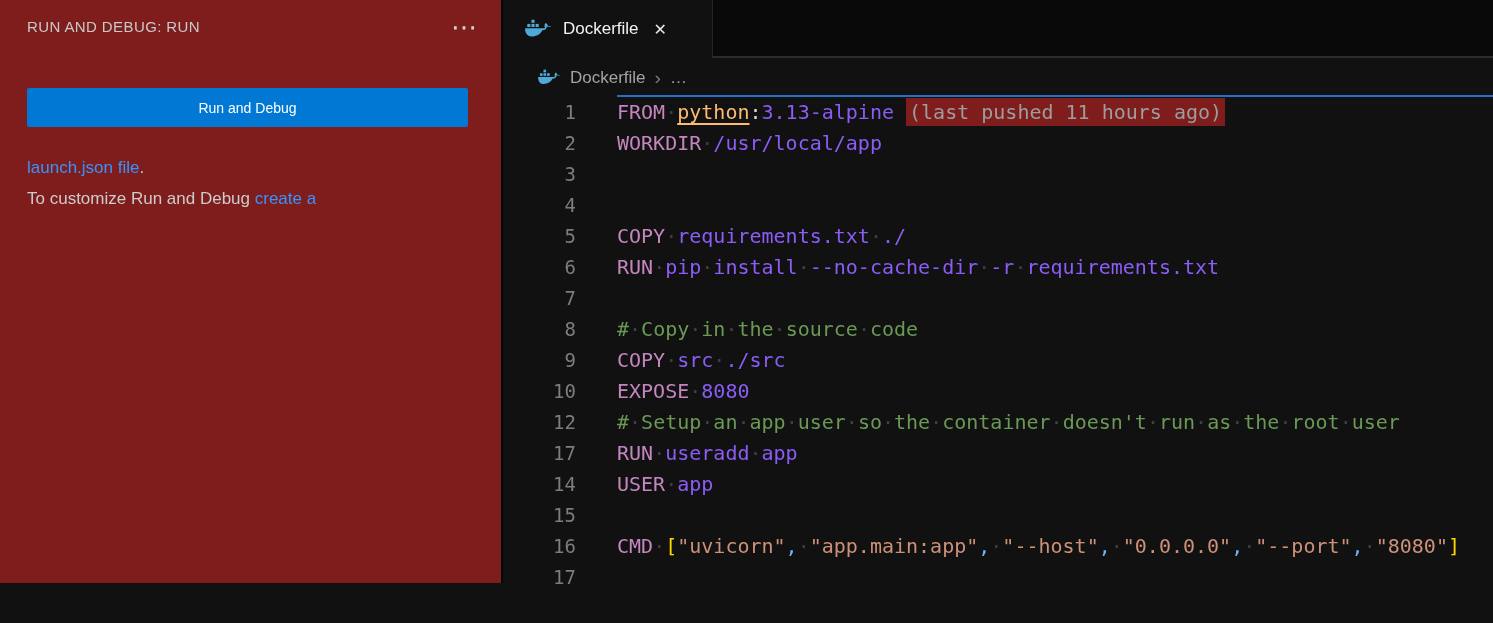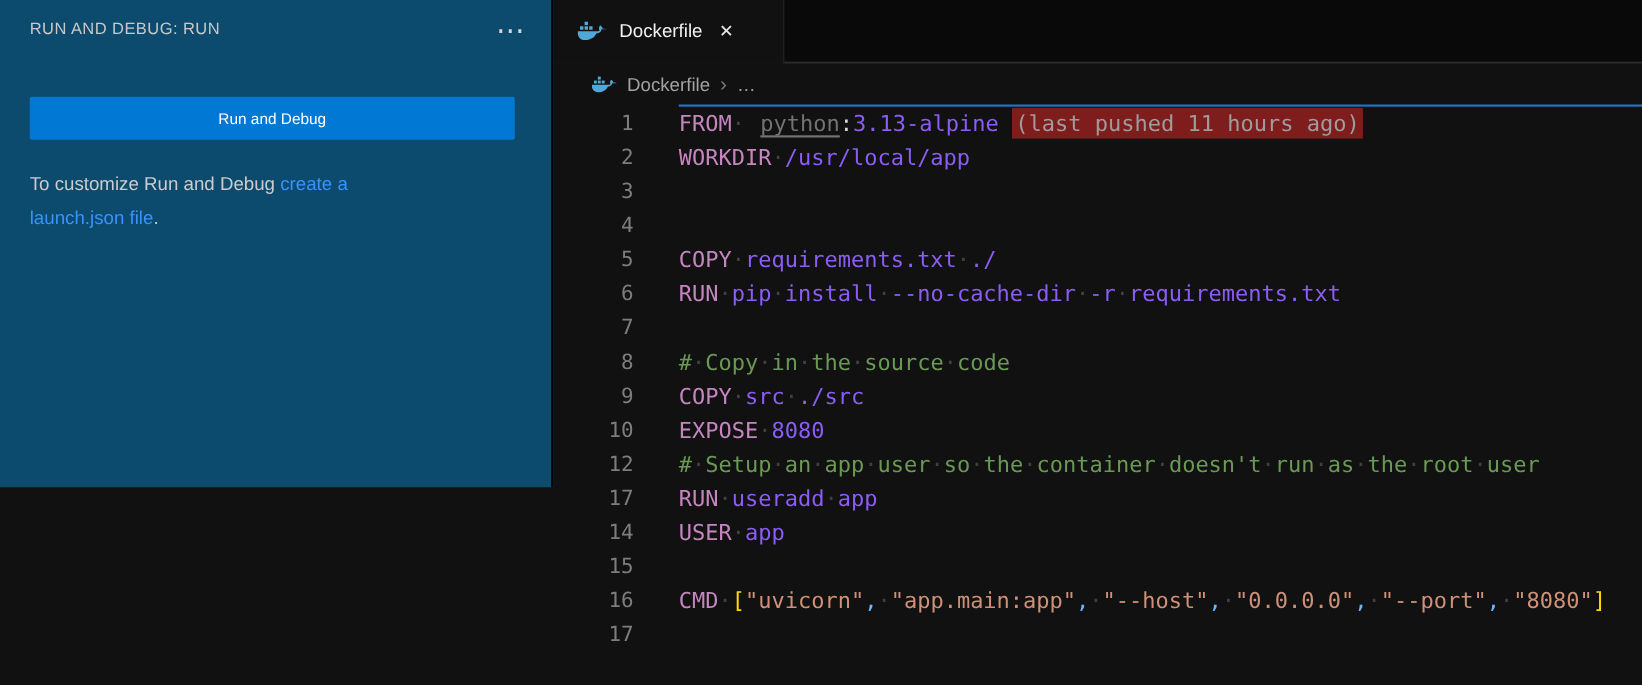--- a/index.html
+++ b/index.html
@@ -1,22 +1,22 @@
 <!DOCTYPE html>
 <html><head>
 <meta charset="utf-8">
 <style>
   * { margin:0; padding:0; box-sizing:border-box; }
   html,body { width:1493px; height:623px; overflow:hidden; background:#111; }
   body { font-family:"Liberation Sans", sans-serif; position:relative; }
 
   
   .sidebar {
-    position:absolute; left:0; top:0; width:503px; height:443px;
-    background:#0c4a6e; border-right:2px solid #050505;text-decoration:underline;
+    position:absolute; left:0; top:0; width:503px; height:583px;
+    background:#7f1d1d; border-right:2px solid #050505;text-decoration:underline;
   }
   .sb-header {
     position:absolute; top:18px; left:27px; right:24px;
     display:flex; align-items:center; justify-content:space-between;
   }
   .sb-title {
     color:#c9c9c9; font-size:15px; letter-spacing:.4px; font-weight:400;
   }
   .sb-more {
     color:#d4d4d4; font-size:26px; line-height:14px; cursor:pointer; user-select:none;
@@ -73,21 +73,21 @@
   }
   .line { height:31px; line-height:31px; display:flex; white-space:pre; }
   .ln {
     width:71px; flex:0 0 71px; text-align:right; color:#7d7d7d;
     font-size:19px; user-select:none;
   }
   .lc { padding-left:41px; }
 
   .tok-k { color:#C586C0; }
   .tok-a { color:#8b5cf6; }
-  .tok-l { color:#737373; text-decoration:underline; text-underline-offset:4px; cursor:pointer;margin-left:14px; }
+  .tok-l { color:#fdba74; text-decoration:underline; text-underline-offset:4px; cursor:pointer; }
   .tok-p { color:#d4d4d4; }
   .tok-c { color:#6A9955; }
   .tok-s { color:#CE9178; }
   .tok-b { color:#FFD700; }
   .tok-m { color:#6CB6FF; }
   .tok-w { color:#3f3f46; }
   .tok-g { color:#9d9d9d; background:#7f1d1d; padding:2px 3px; }
 
   .whale { flex:0 0 auto; }
 </style>
@@ -96,22 +96,22 @@
 
 <div class="sidebar">
   <div class="sb-header">
     <span class="sb-title">RUN AND DEBUG: RUN</span>
     <span class="sb-more">⋯</span>
   </div>
 
   <button class="run-btn">Run and Debug</button>
 
   <div class="sb-msg">
+    <div><span class="sb-link">launch.json file</span><span>.</span></div>
     <div><span>To customize Run and Debug </span><span class="sb-link">create a</span></div>
-    <div><span class="sb-link">launch.json file</span><span>.</span></div>
   </div>
 </div>
 
 <div class="editor">
 
   <div class="tabstrip">
     <div class="tab">
       <svg class="whale" width="27" height="21" viewBox="0 0 26 20">
         <g fill="#4FA8D8">
           <rect x="6.2" y="0.6" width="3" height="3"></rect>

